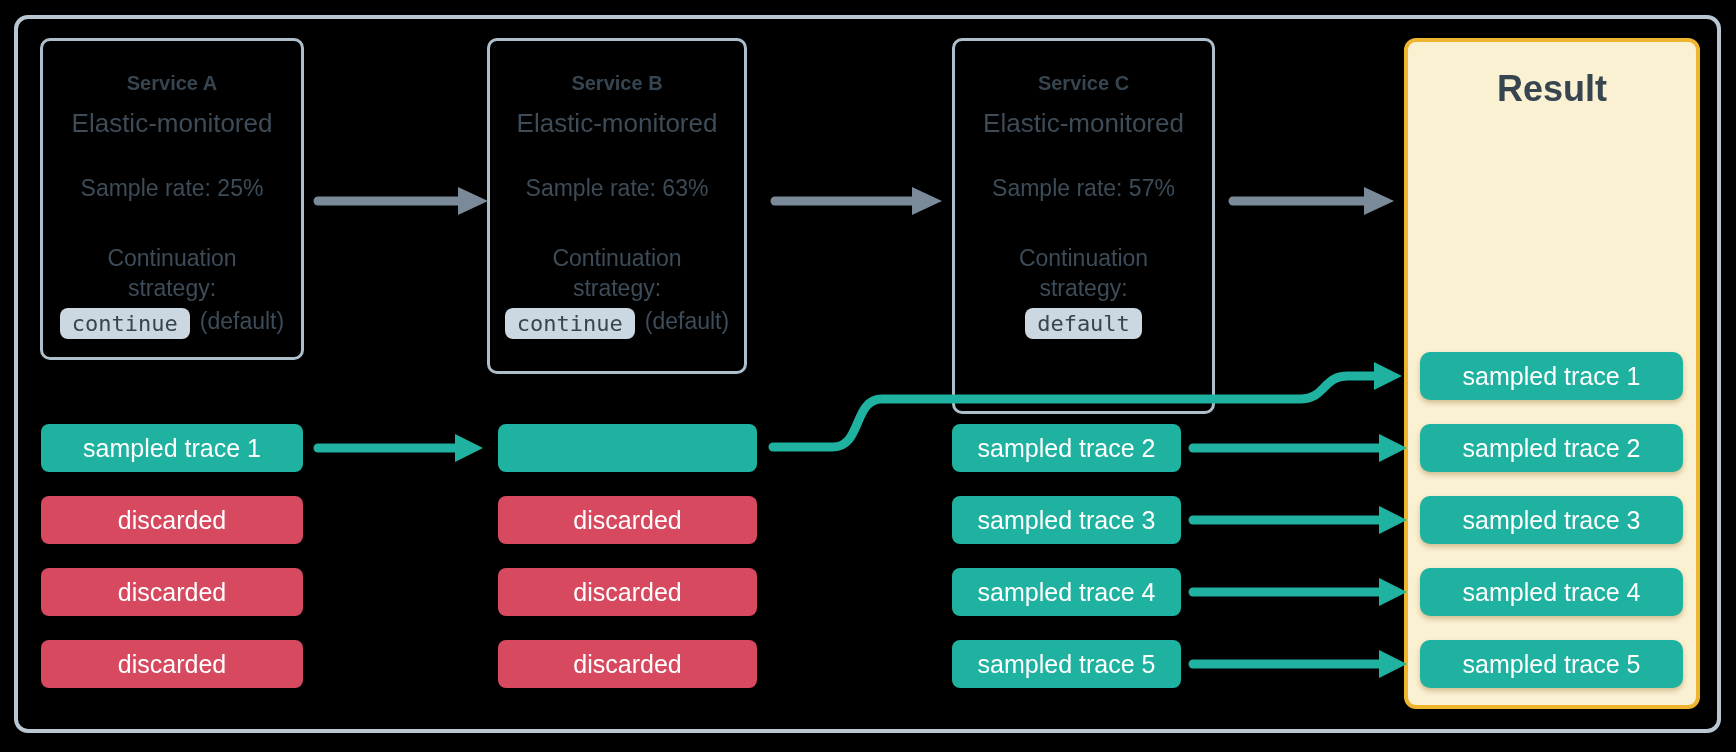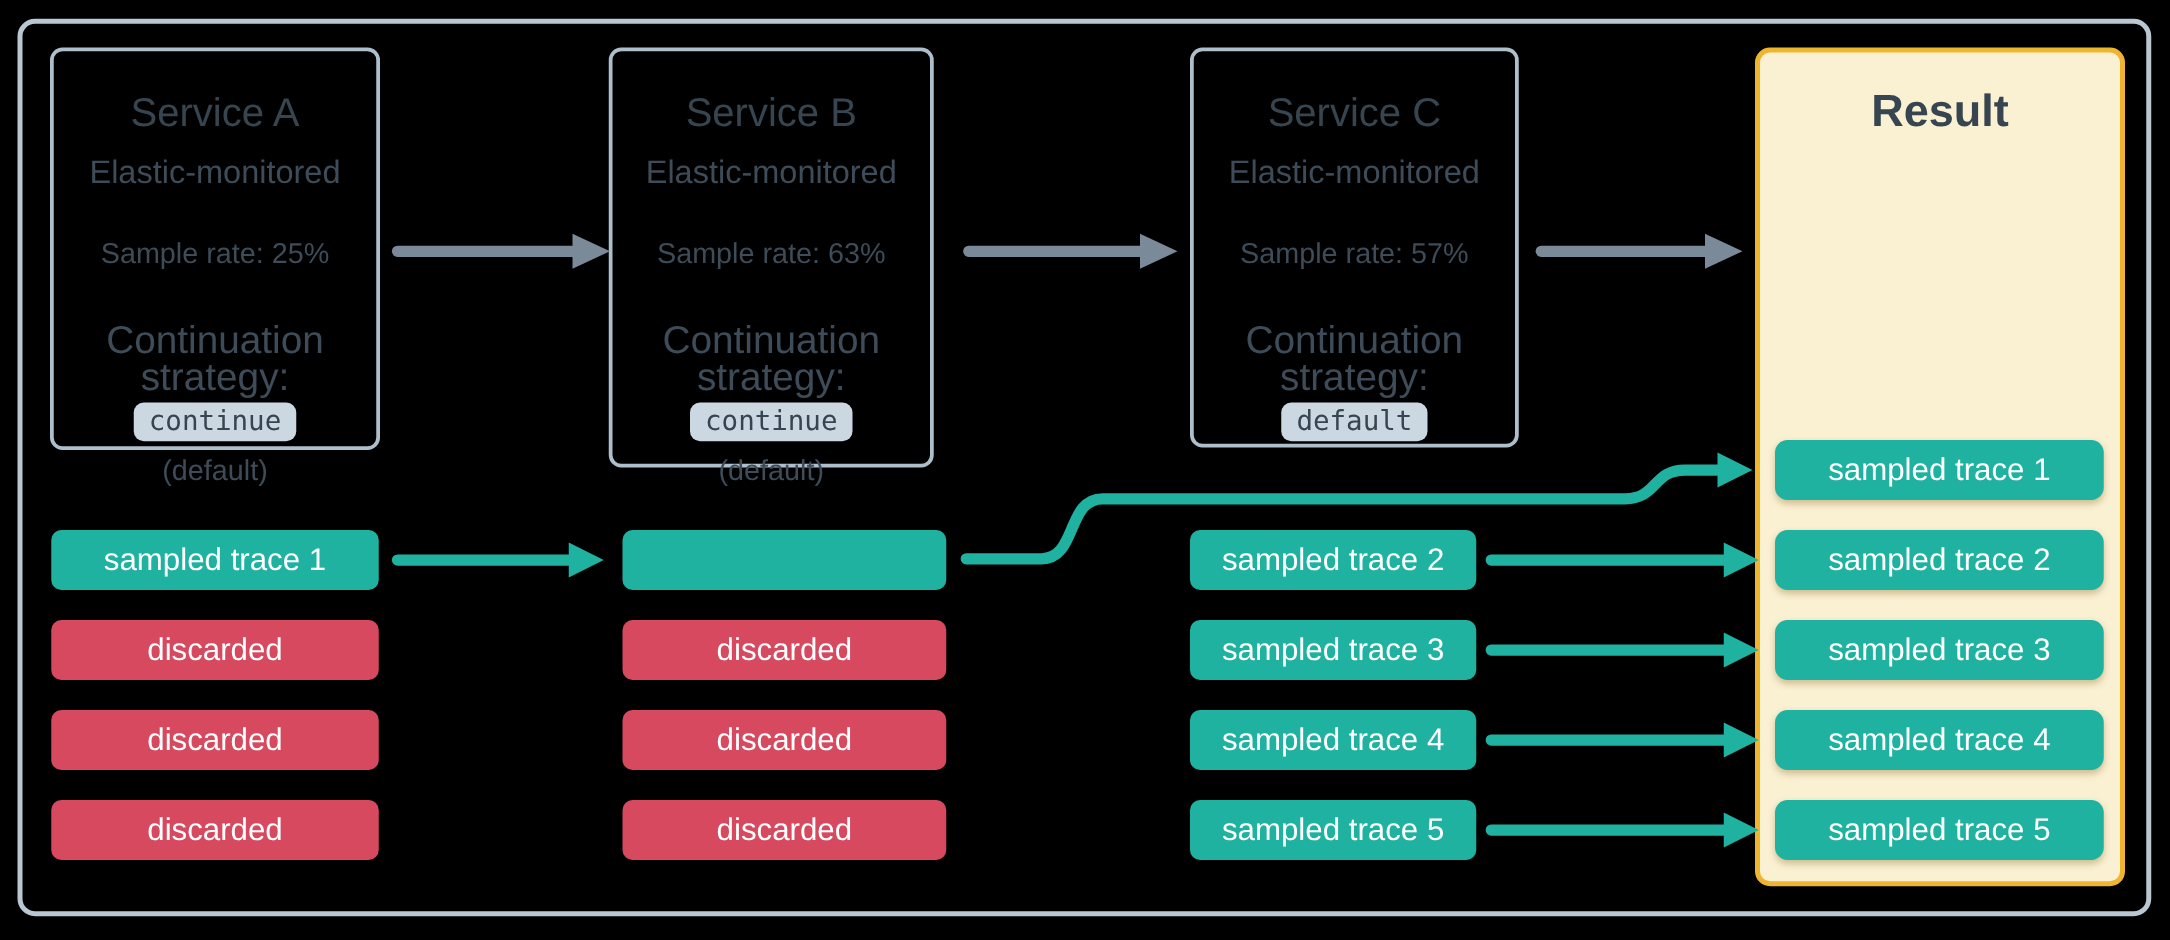--- a/index.html
+++ b/index.html
@@ -10,25 +10,25 @@
     font-family:"Liberation Sans",sans-serif;
   }
   .frame{
     position:absolute;left:14px;top:15px;width:1707px;height:718px;
     border:4px solid var(--frame-border,#b9c7d3);border-radius:14px;
   }
   .svc{
     position:absolute;border:3px solid var(--service-border,#aebfcc);
     border-radius:10px;text-align:center;
   }
-  .svc-title{margin-top:31px;font-size:32px;font-weight:normal;color:var(--ink,#36454f);}
+  .svc-title{margin-top:31px;font-size:20px;font-weight:bold;color:var(--ink,#36454f);}
   .svc-sub{margin-top:13px;font-size:26px;color:var(--ink-soft,#3d4c58);}
   .svc-sample{margin-top:36px;font-size:23px;color:var(--ink-soft,#3d4c58);}
-  .svc-strategy{margin-top:41px;font-size:31px;line-height:30px;color:var(--ink-soft,#3d4c58);}
-  .chip-row{margin-top:5px;display:flex;align-items:center;justify-content:center;gap:10px;flex-direction:column;}
+  .svc-strategy{margin-top:41px;font-size:23px;line-height:30px;color:var(--ink-soft,#3d4c58);}
+  .chip-row{margin-top:5px;display:flex;align-items:flex-start;justify-content:center;gap:10px;}
   .chip{
     font-family:"DejaVu Sans Mono",monospace;font-size:22px;
     background:var(--chip-bg,#ccd8e1);color:var(--ink,#36454f);
     padding:3px 12px;border-radius:8px;
   }
   .chip-suffix{font-size:23px;color:var(--ink-soft,#3d4c58);}
   .result{
     position:absolute;left:1404px;top:38px;width:296px;height:671px;
     background:var(--result-bg,#faf0d2);
     border:4px solid var(--result-border,#f0b52f);
@@ -77,21 +77,21 @@
     <div class="svc-strategy">
       <span>Continuation</span><br>
       <span>strategy:</span>
     </div>
     <div class="chip-row">
       <span class="chip">continue</span>
       <span class="chip-suffix">(default)</span>
     </div>
   </div>
 
-  <div class="svc" style="left:952px;top:38px;width:263px;height:320px">
+  <div class="svc" style="left:952px;top:38px;width:263px;height:376px">
     <div class="svc-title">Service C</div>
     <div class="svc-sub">Elastic-monitored</div>
     <div class="svc-sample">Sample rate: 57%</div>
     <div class="svc-strategy">
       <span>Continuation</span><br>
       <span>strategy:</span>
     </div>
     <div class="chip-row">
       <span class="chip">default</span>
     </div>

